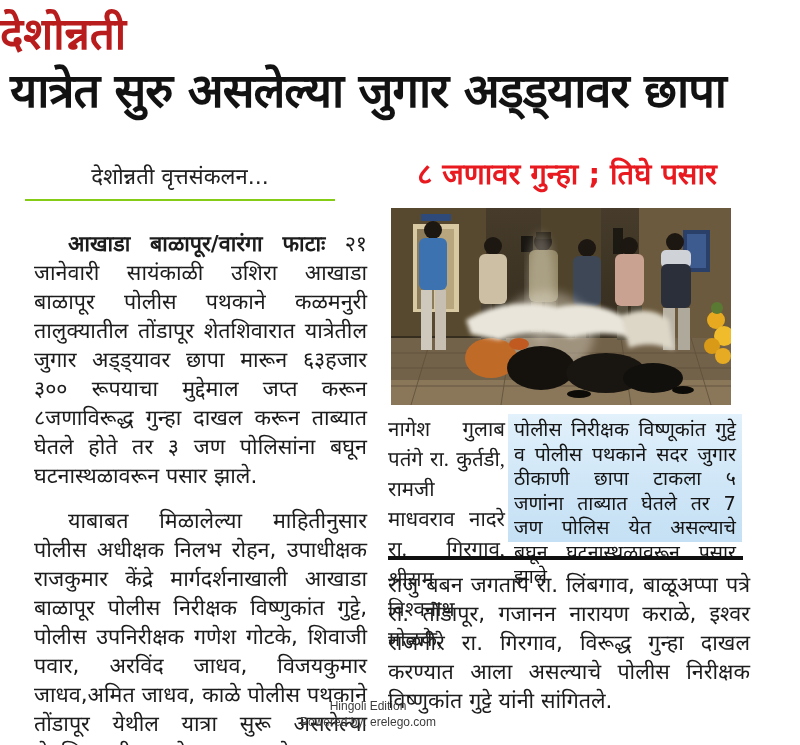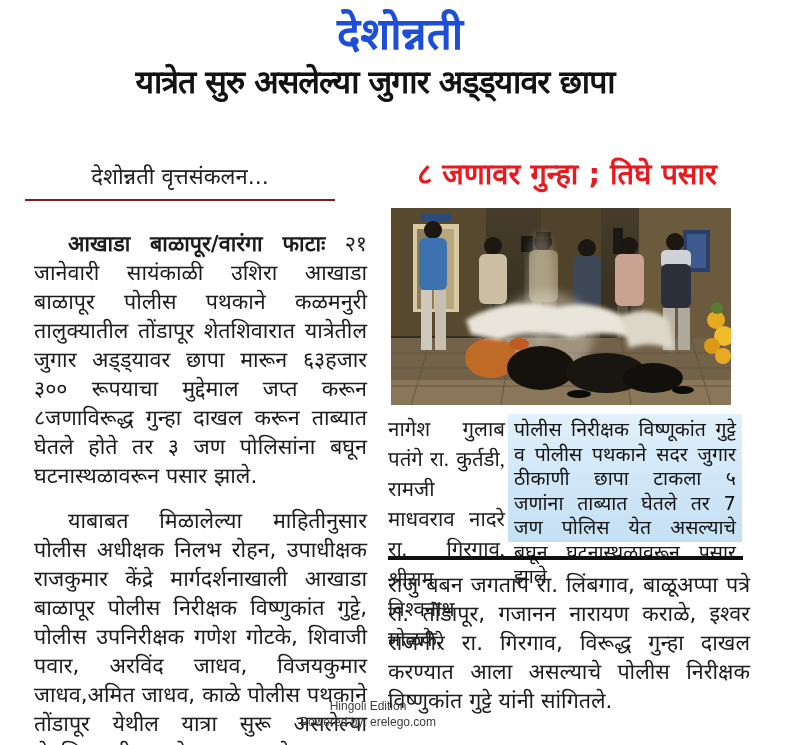--- a/index.html
+++ b/index.html
@@ -3,31 +3,31 @@
 <meta charset="utf-8">
 <style>
   html,body{margin:0;padding:0;}
   body{
     width:800px;height:745px;position:relative;background:#ffffff;
     font-family:"DejaVu Sans","Liberation Sans",sans-serif;color:#161616;
     overflow:hidden;
   }
   .abs{position:absolute;}
   .masthead{
-    top:2px;left:0;width:800px;text-align:center;
-    font-size:44px;font-weight:800;color:#1d4ed8;letter-spacing:0px;
+    top:2px;left:0;width:800px;
+    font-size:44px;font-weight:800;color:#b91c1c;letter-spacing:0px;
   }
   .headline{
-    top:64px;left:10px;width:730px;text-align:center;
-    font-size:32px;font-weight:800;color:#121212;line-height:1.15;
+    top:64px;left:10px;width:730px;
+    font-size:47px;font-weight:800;color:#121212;line-height:1.15;
     letter-spacing:-1px;
   }
   .byline-wrap{
     top:160px;left:25px;width:310px;text-align:center;
-    border-bottom:2px solid #7f1d1d;padding-bottom:9px;
+    border-bottom:2px solid #84cc16;padding-bottom:9px;
     font-size:22px;color:#222;
   }
   .subhead{
     top:153px;left:392px;width:350px;text-align:center;
     font-size:29px;font-weight:700;color:#e8191f;
   }
   .leftcol{
     top:213px;left:18px;width:365px;
     font-size:21.5px;line-height:29px;text-align:justify;color:#1c1c1c;
   }

